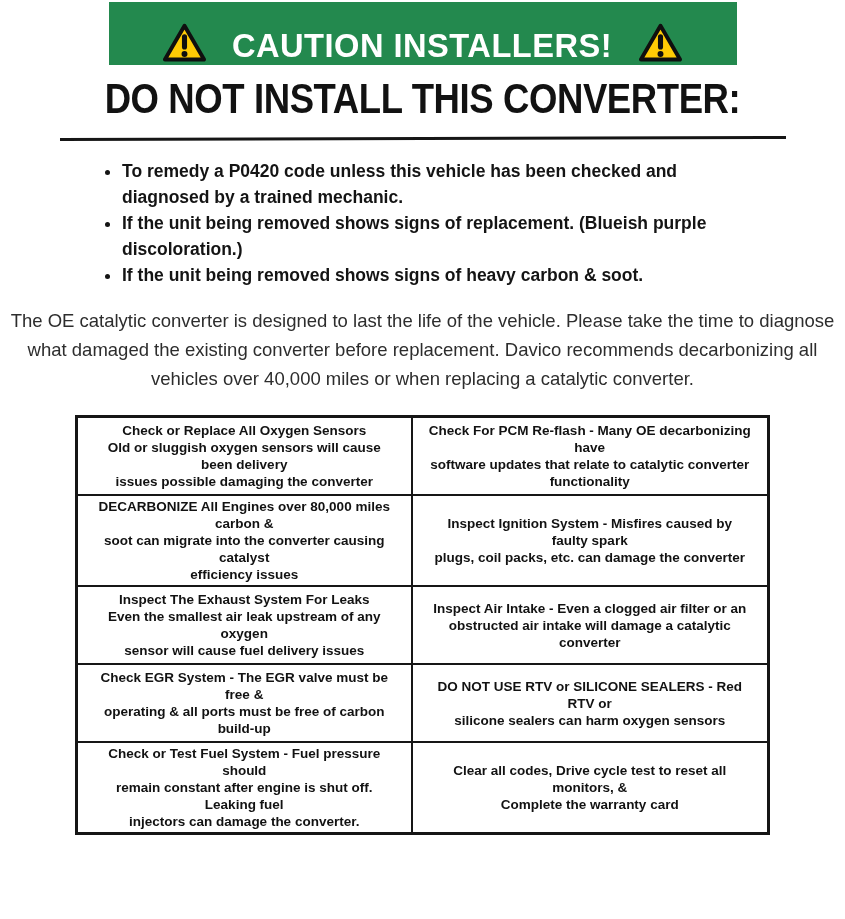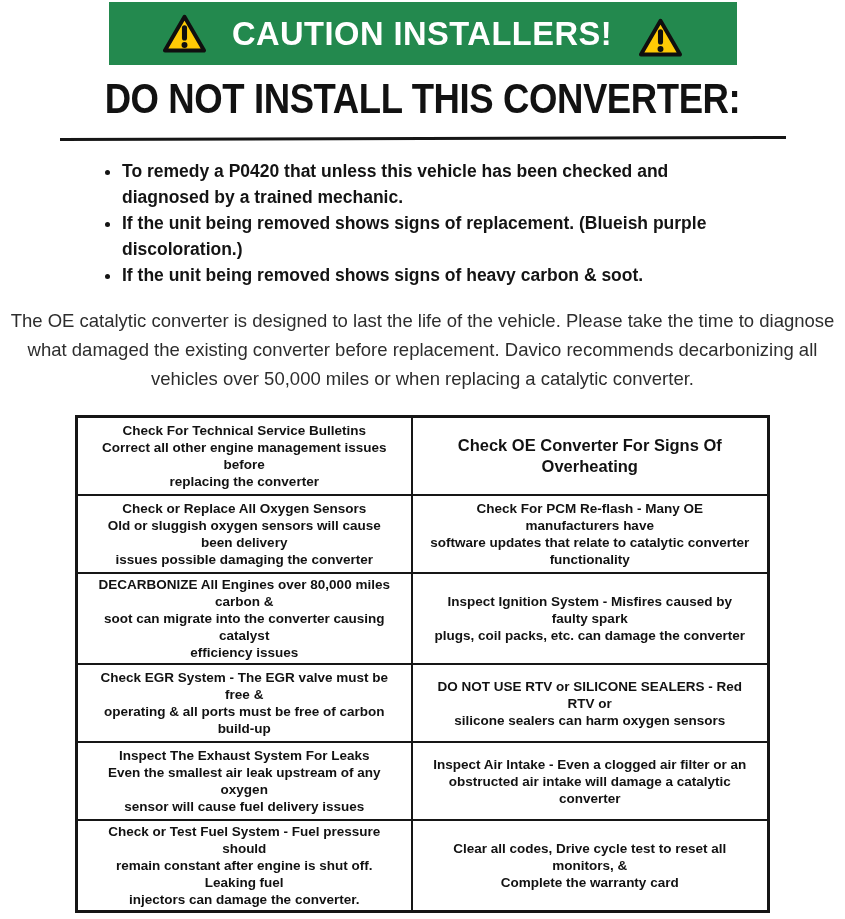--- a/index.html
+++ b/index.html
@@ -13,21 +13,21 @@
     color: #121212;
     overflow: hidden;
   }
   
   .banner {
     width: 628px;
     height: 63px;
     margin: 2px auto 0 auto;
     background: #23894E;
     display: flex;
-    align-items: center;
+    align-items: flex-end;
     justify-content: center;
     gap: 16px;
   }
   .banner-title {
     color: #ffffff;
     font-size: 34px;
     font-weight: 800;
     letter-spacing: 0.5px;
     white-space: nowrap;
     transform: scaleX(0.96);
@@ -139,73 +139,67 @@
         <circle cx="30" cy="41" r="3.8" fill="#0f0f0f"></circle>
       </svg>
     </span>
   </div>
 
   <h1 class="main-heading">DO NOT INSTALL THIS CONVERTER:</h1>
 
   <div class="divider"></div>
 
   <ul class="bullets">
-    <li>To remedy a P0420 that unless this vehicle has been checked and
+    <li>To remedy a P0420 code unless this vehicle has been checked and
 diagnosed by a trained mechanic.</li>
     <li>If the unit being removed shows signs of replacement. (Blueish purple
 discoloration.)</li>
     <li>If the unit being removed shows signs of heavy carbon &amp; soot.</li>
   </ul>
 
   <p class="intro">The OE catalytic converter is designed to last the life of the vehicle. Please take the time to diagnose
 what damaged the existing converter before replacement. Davico recommends decarbonizing all
-vehicles over 50,000 miles or when replacing a catalytic converter.</p>
+vehicles over 40,000 miles or when replacing a catalytic converter.</p>
 
 
   <table class="tips-table">
     <colgroup>
       <col style="width: 335px;">
       <col style="width: 357px;">
     </colgroup>
     <tbody>
       <tr>
-        <td>Check For Technical Service Bulletins
-Correct all other engine management issues before
-replacing the converter</td>
-        <td class="big">Check OE Converter For Signs Of Overheating</td>
-      </tr>
-      <tr>
         <td>Check or Replace All Oxygen Sensors
 Old or sluggish oxygen sensors will cause been delivery
 issues possible damaging the converter</td>
-        <td>Check For PCM Re-flash - Many OE manufacturers have
+        <td>Check For PCM Re-flash - Many OE decarbonizing have
 software updates that relate to catalytic converter
 functionality</td>
       </tr>
       <tr>
         <td>DECARBONIZE All Engines over 80,000 miles carbon &amp;
 soot can migrate into the converter causing catalyst
 efficiency issues</td>
         <td>Inspect Ignition System - Misfires caused by faulty spark
 plugs, coil packs, etc. can damage the converter</td>
       </tr>
       <tr>
-        <td>Check EGR System - The EGR valve must be free &amp;
-operating &amp; all ports must be free of carbon build-up</td>
-        <td>DO NOT USE RTV or SILICONE SEALERS - Red RTV or
-silicone sealers can harm oxygen sensors</td>
-      </tr>
-      <tr>
         <td>Inspect The Exhaust System For Leaks
 Even the smallest air leak upstream of any oxygen
 sensor will cause fuel delivery issues</td>
         <td>Inspect Air Intake - Even a clogged air filter or an
 obstructed air intake will damage a catalytic converter</td>
       </tr>
       <tr>
+        <td>Check EGR System - The EGR valve must be free &amp;
+operating &amp; all ports must be free of carbon build-up</td>
+        <td>DO NOT USE RTV or SILICONE SEALERS - Red RTV or
+silicone sealers can harm oxygen sensors</td>
+      </tr>
+      <tr>
         <td>Check or Test Fuel System - Fuel pressure should
 remain constant after engine is shut off.  Leaking fuel
 injectors can damage the converter.</td>
         <td>Clear all codes,  Drive cycle test to reset all monitors, &amp;
 Complete the warranty card</td>
       </tr>
     </tbody>
   </table>
 
 </div>

